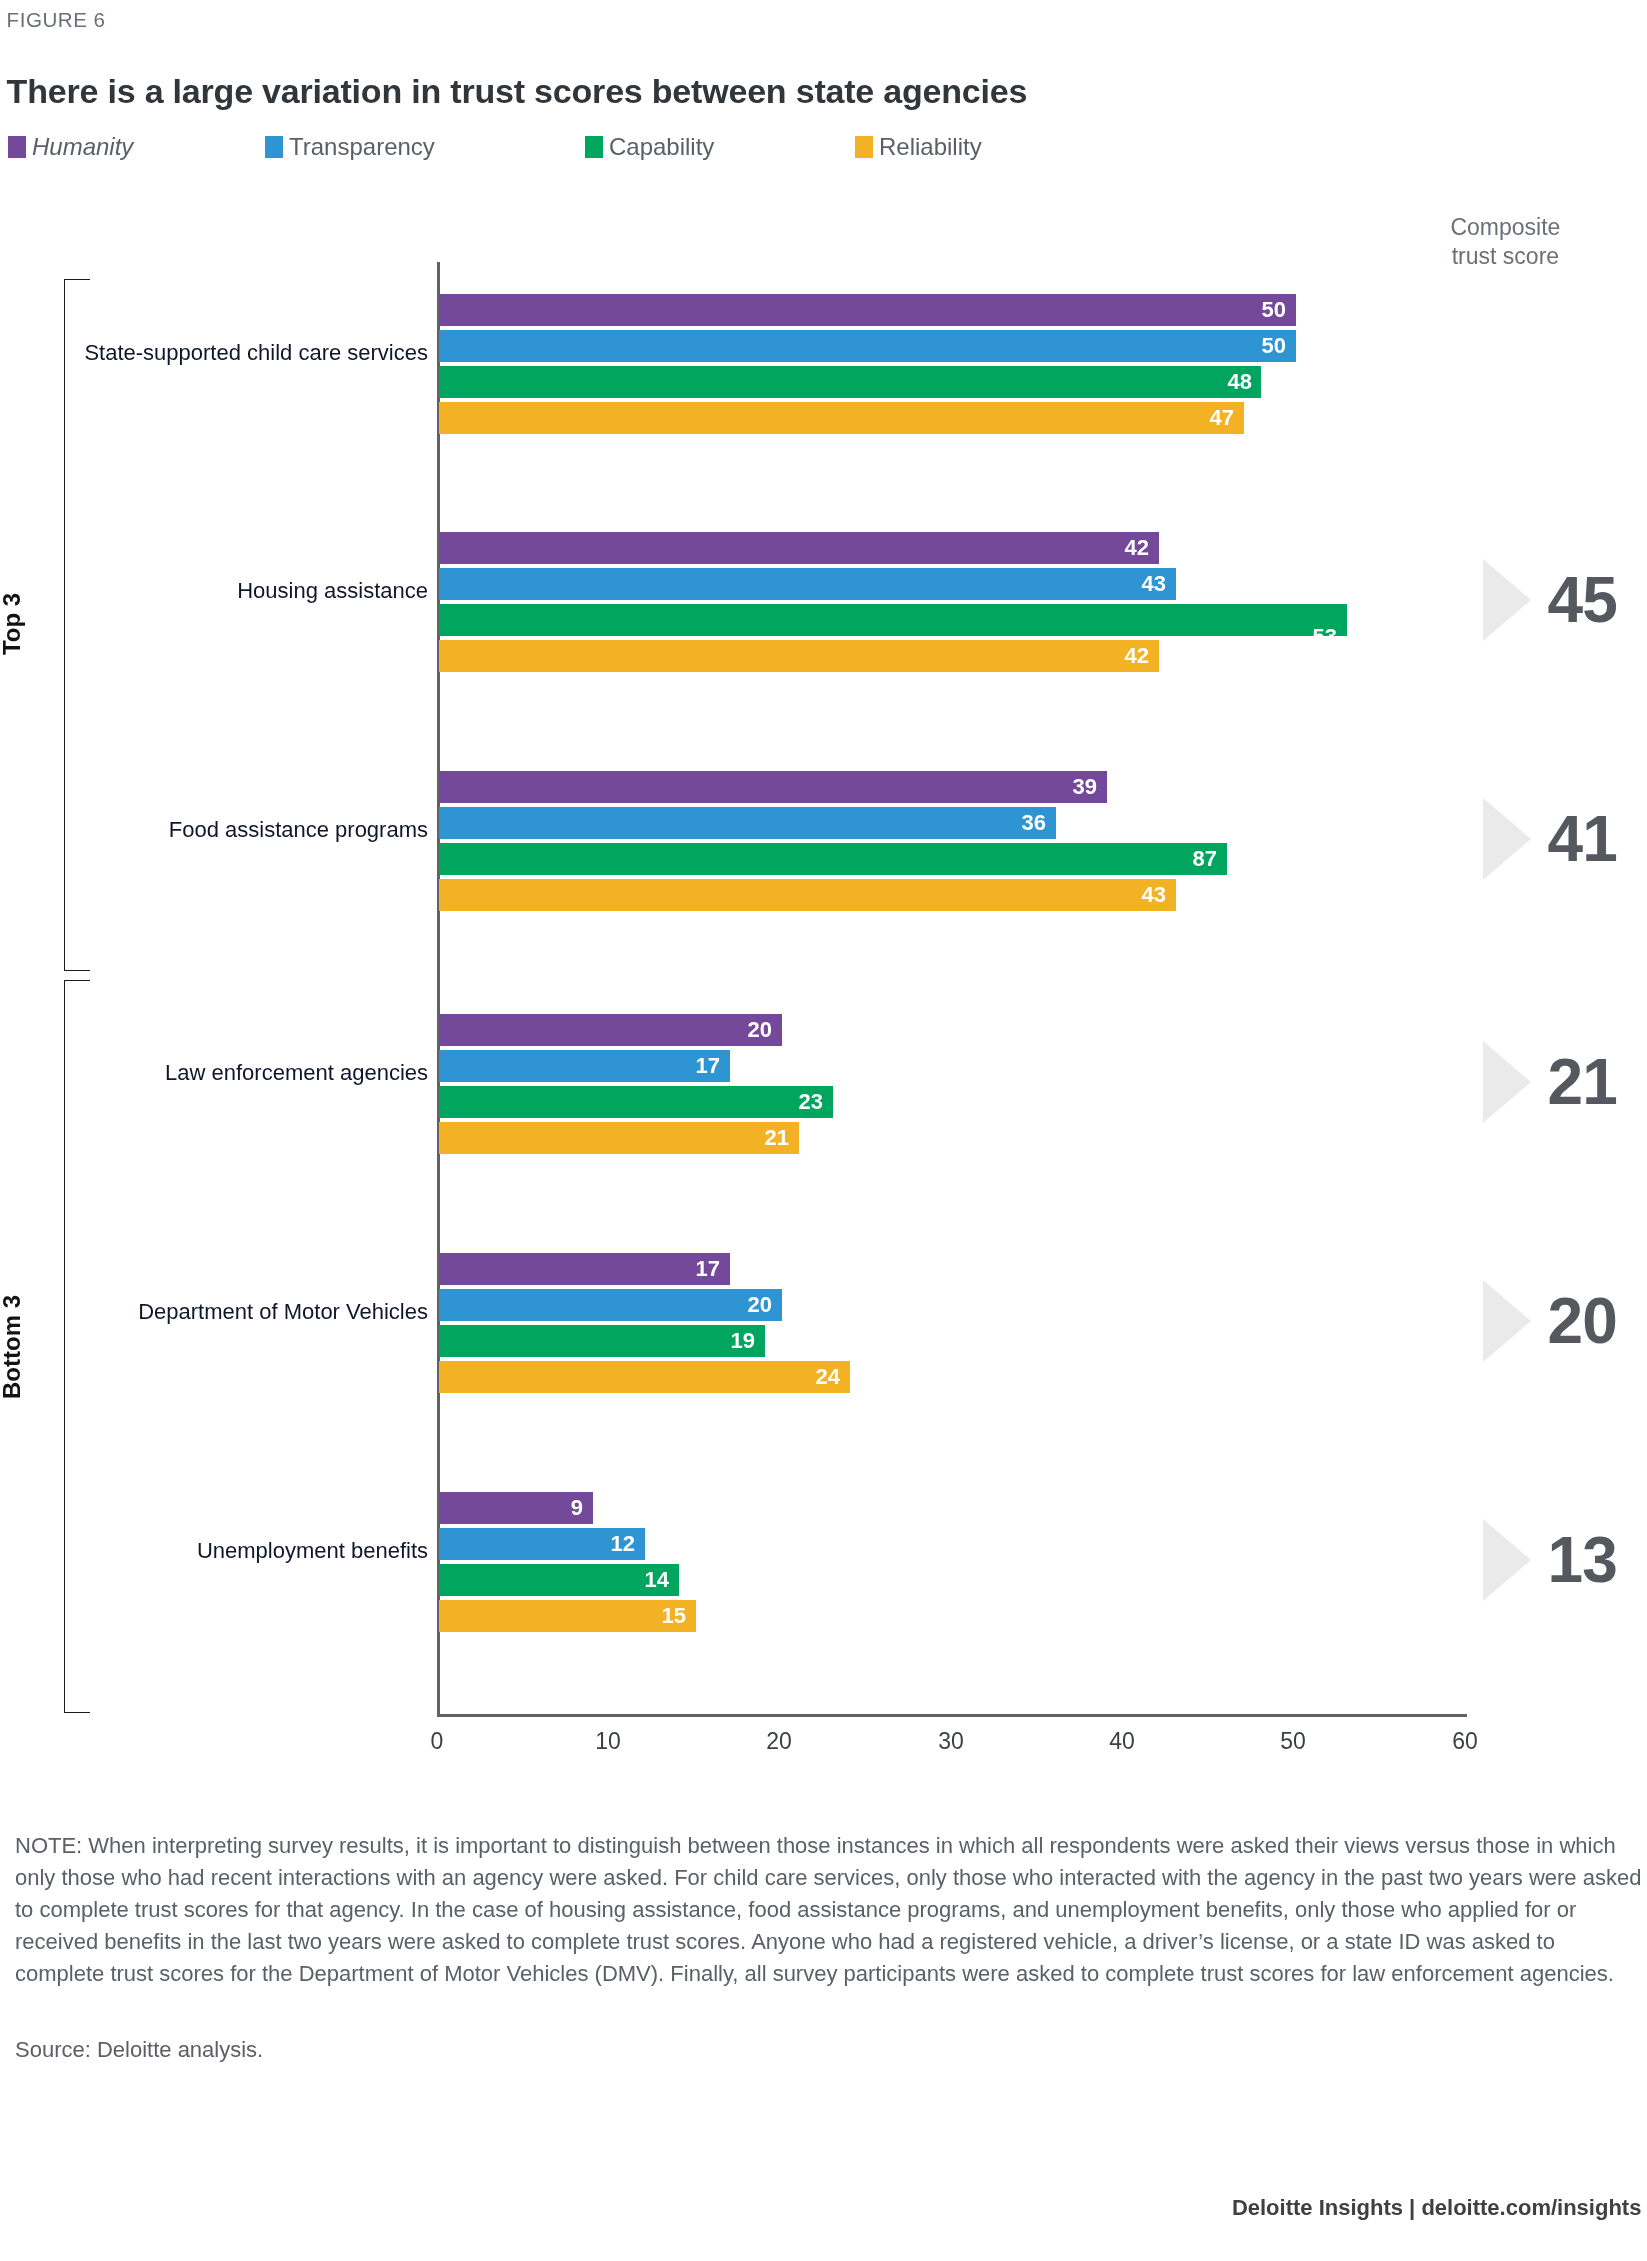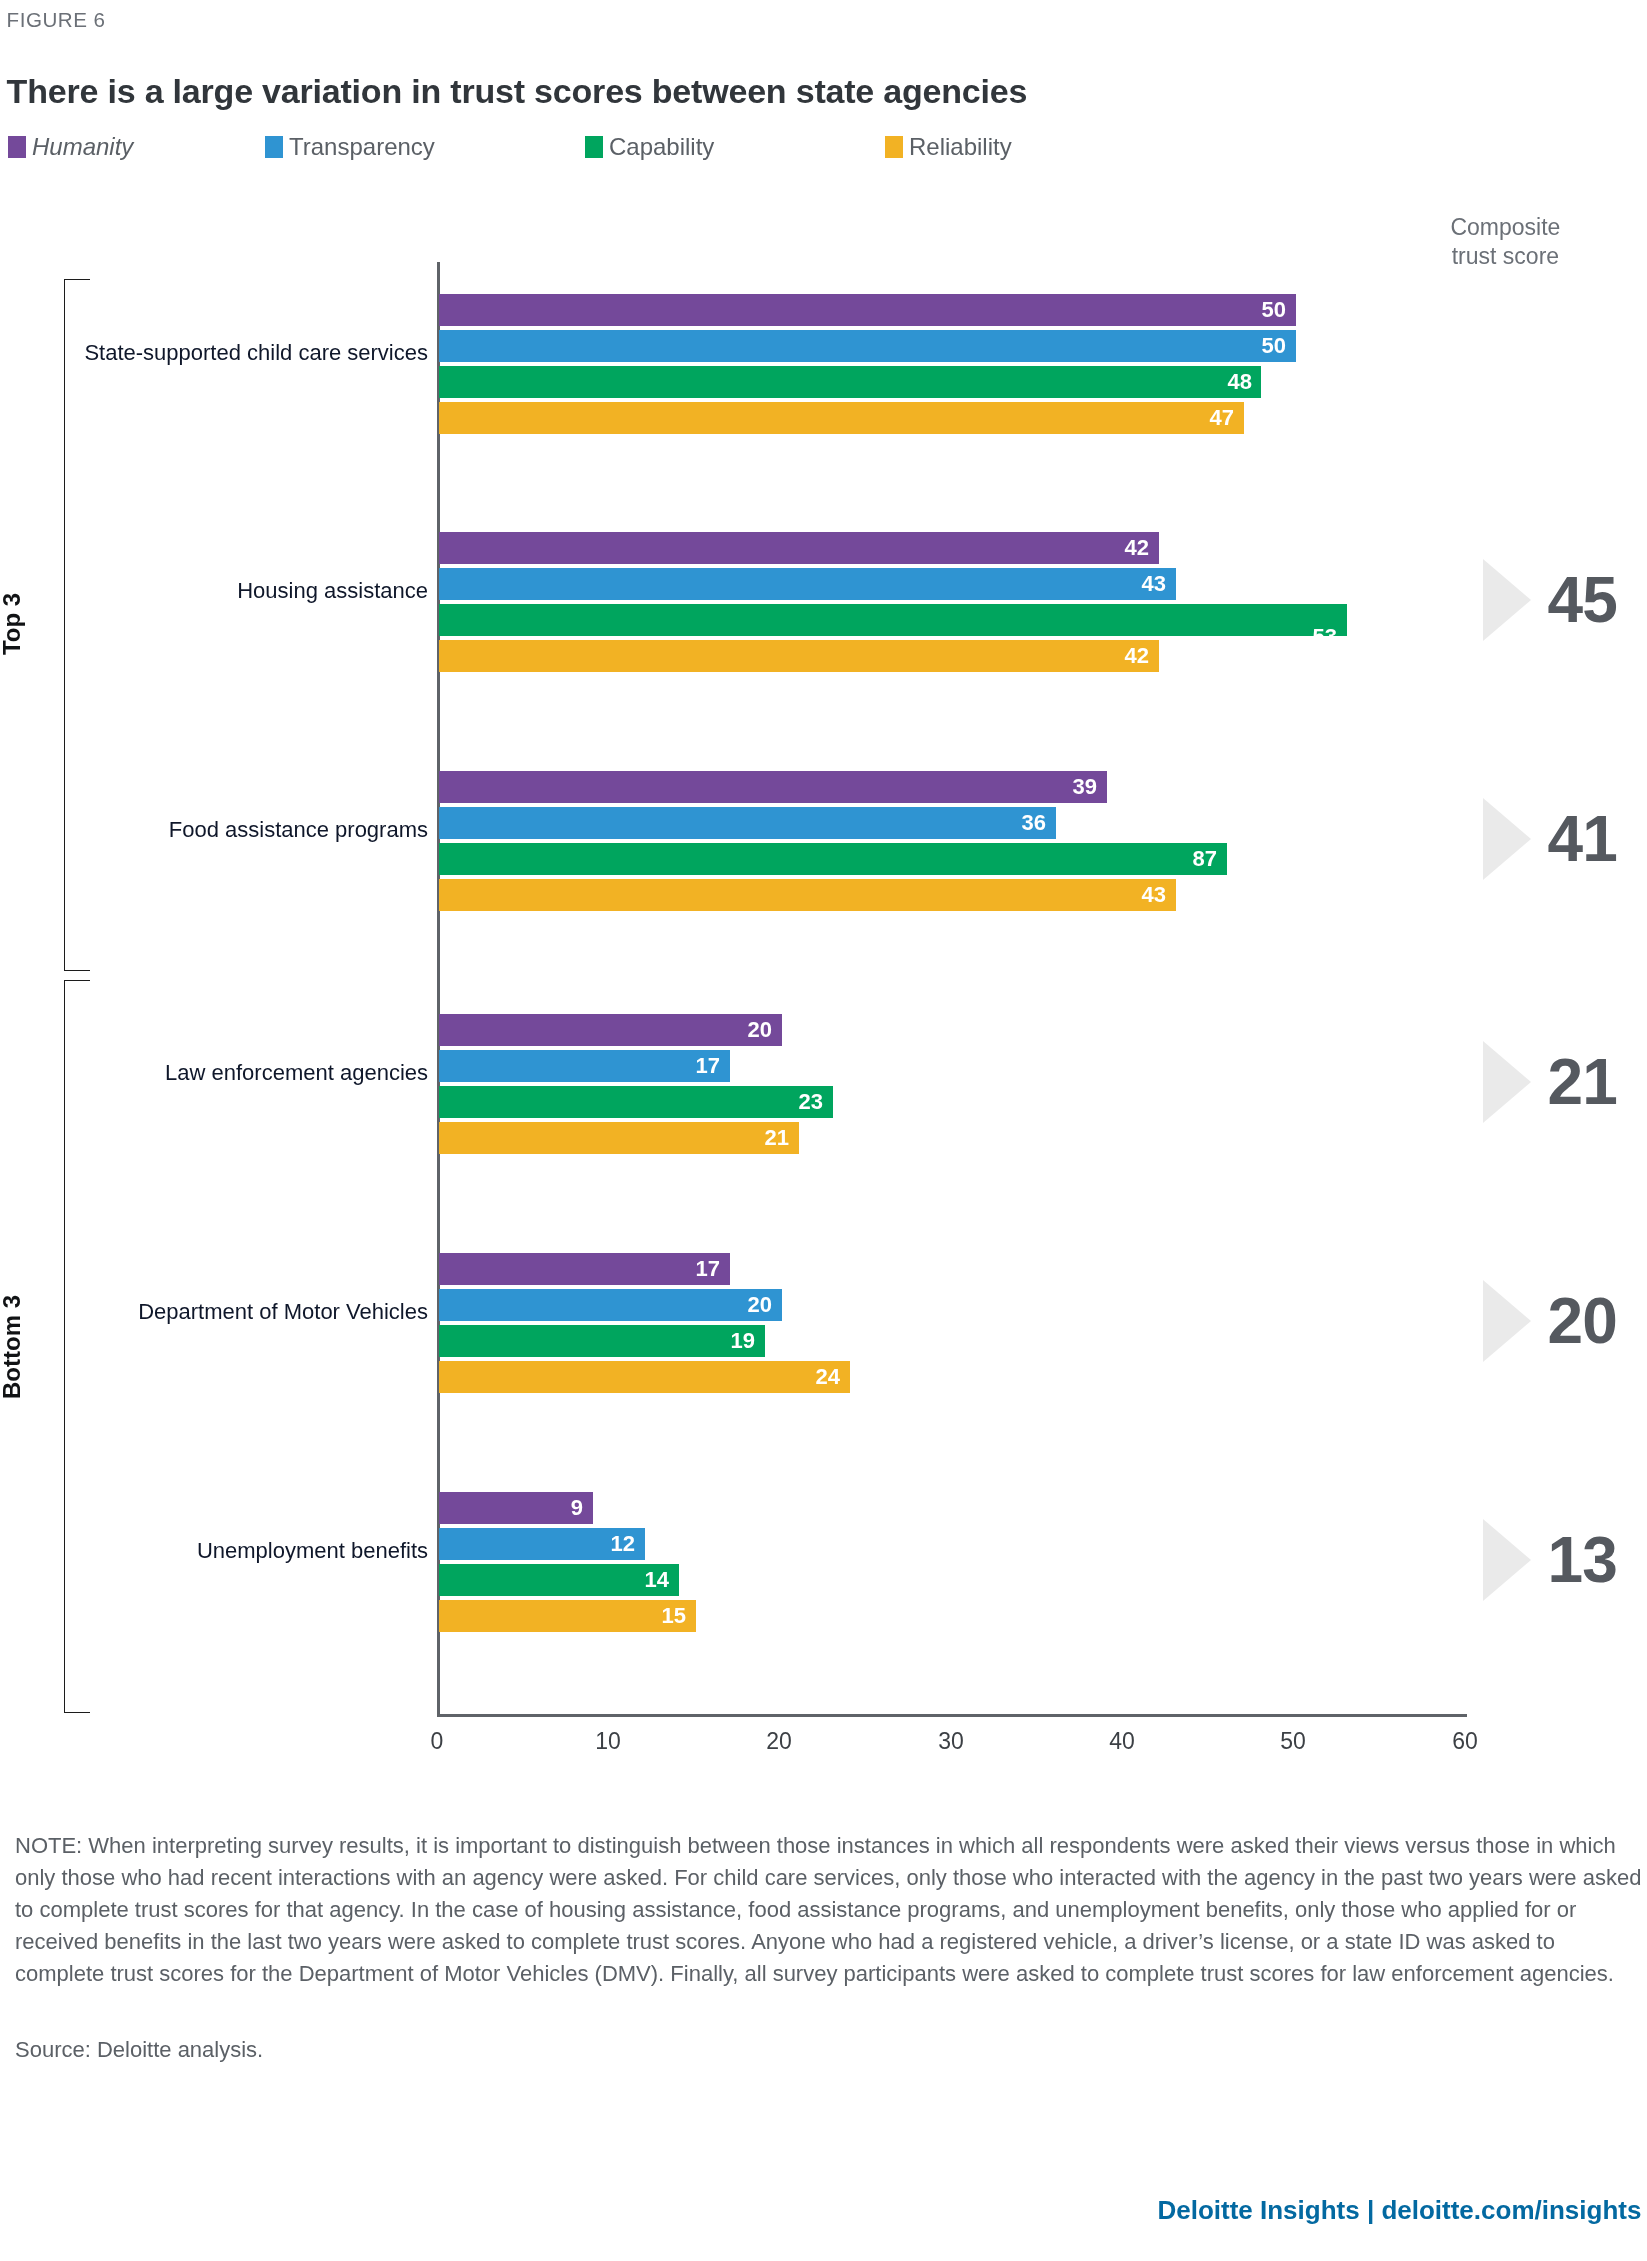--- a/index.html
+++ b/index.html
@@ -194,23 +194,23 @@
   }
   #source {
     margin-top: 46px;
     font-size: 22px;
     color: #5b6066;
   }
   #brand {
     position: absolute;
     right: 6.6px;
     top: 2195px;
-    font-size: 26px;
+    font-size: 22px;
     font-weight: bold;
-    color: #0369a1;
+    color: #404040;
   }
 </style>
 </head>
 <body>
 
 <div id="figure-label">FIGURE 6</div>
 <h1 id="chart-title">There is a large variation in trust scores between state agencies</h1>
 
 <div id="legend">
     <div class="legend-item" style="position: absolute; left: 0px; font-style: italic;">
@@ -218,21 +218,21 @@
       <span class="legend-label">Humanity</span>
     </div>
     <div class="legend-item" style="position: absolute; left: 257px;">
       <span class="legend-swatch" style="background: rgb(47, 148, 210);"></span>
       <span class="legend-label">Transparency</span>
     </div>
     <div class="legend-item" style="position: absolute; left: 577px;">
       <span class="legend-swatch" style="background: rgb(0, 165, 94);"></span>
       <span class="legend-label">Capability</span>
     </div>
-    <div class="legend-item" style="position: absolute; left: 847px; margin-left: 30px;">
+    <div class="legend-item" style="position: absolute; left: 847px;">
       <span class="legend-swatch" style="background: rgb(242, 178, 36);"></span>
       <span class="legend-label">Reliability</span>
     </div>
   </div>
 
 <div id="composite-header">
   <div>Composite</div>
   <div>trust score</div>
 </div>
 

